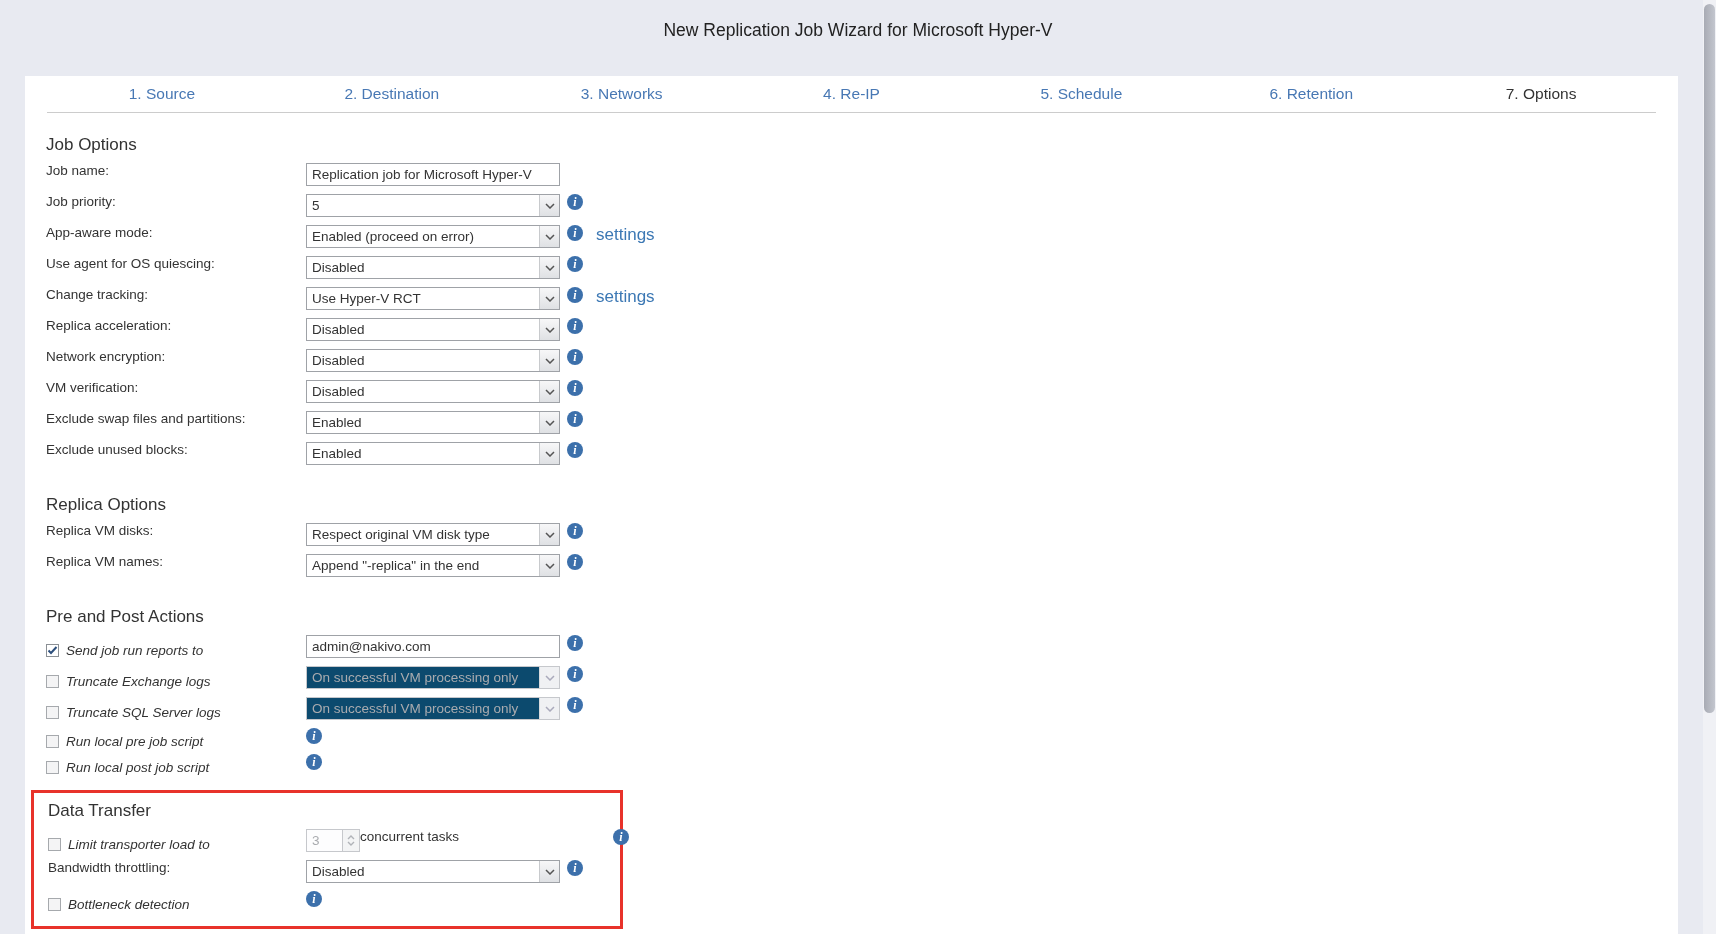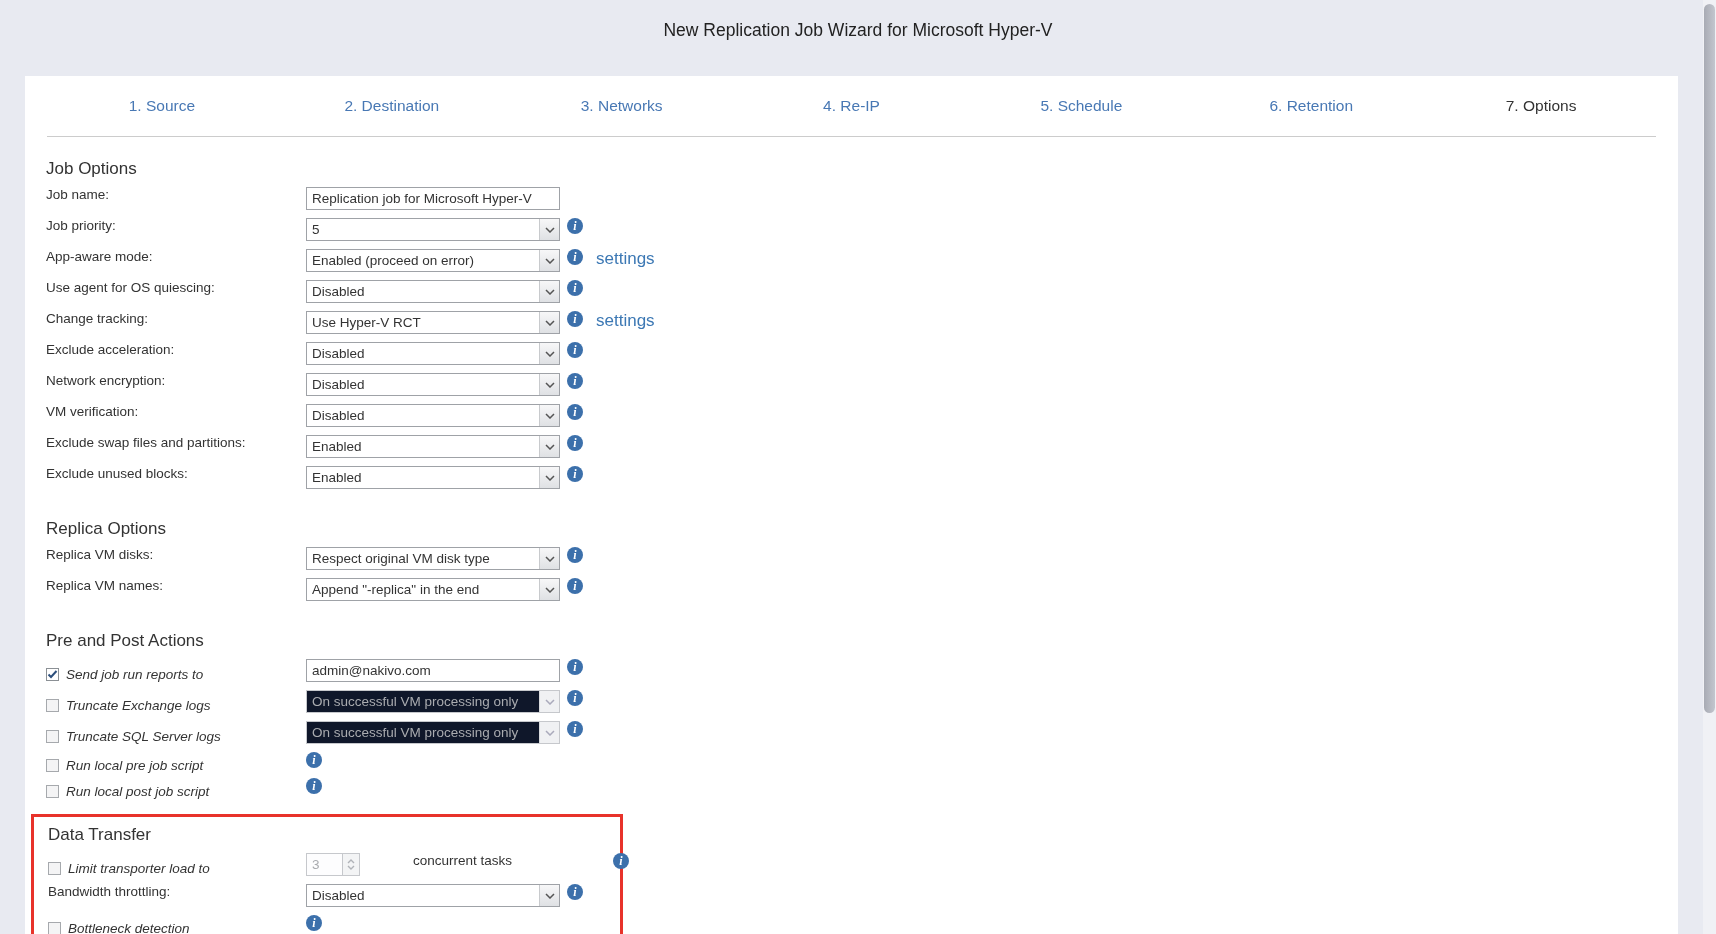--- a/index.html
+++ b/index.html
@@ -4,21 +4,21 @@
 <style>
   * { margin:0; padding:0; box-sizing:border-box; }
   html,body { width:1716px; height:934px; overflow:hidden; }
   body { background:#e8eaf1; font-family:"Liberation Sans", sans-serif; color:#333; position:relative; }
 
   .page-title { position:absolute; top:20px; left:0; width:1716px; text-align:center;
     font-size:17.5px; color:#222; }
 
   .panel { position:absolute; left:25px; top:76px; width:1653px; height:858px; background:#fff; }
 
-  .tabbar { display:flex; height:61px; margin:0 22px; border-bottom:1px solid #ccc; }
+  .tabbar { display:flex; height:37px; margin:0 22px; border-bottom:1px solid #ccc; }
   .tab { flex:1; display:flex; align-items:center; justify-content:center;
     font-size:15.5px; color:#4878b4; cursor:pointer; }
   .tab.active { color:#333; }
 
   .content { padding:0; }
   h2.section { font-size:17px; font-weight:400; color:#333; margin:22px 0 8px 21px; }
 
   .row { display:flex; height:31px; padding-left:21px; position:relative; font-size:13.5px; }
   .row-sm { height:26px; }
   .lbl { width:260px; color:#333; }
@@ -31,35 +31,35 @@
   .cb.checked svg { display:block; }
 
   .txt-input { width:254px; height:23px; border:1px solid #9fa2a7; background:#fff; font-size:13.5px;
     padding:0 5px; color:#333; font-family:"Liberation Sans", sans-serif; }
 
   .select { width:254px; height:23px; border:1px solid #9fa2a7; background:#fff; display:flex;
     align-items:center; cursor:pointer; }
   .select .val { flex:1; padding:0 5px; font-size:13.5px; color:#333; white-space:nowrap; overflow:hidden; }
   .select .arrow { width:20px; align-self:stretch; border-left:1px solid #c8cacd;
     background:linear-gradient(#f7f7f8,#dfe1e4); display:flex; align-items:center; justify-content:center; }
-  .select.disabled { border-color:#c6c8cc; background:#0f172a; }
+  .select.disabled { border-color:#c6c8cc; background:#0c4a6e; }
   .select.disabled .val { color:#a9abaf; }
   .select.disabled .arrow { background:#f0f1f3; border-left-color:#d8dadd; }
 
   .info { width:16px; height:16px; border-radius:50%; background:#3c70ab; color:#fff;
     display:flex; align-items:center; justify-content:center; margin-left:7px; flex:0 0 16px;
     font-family:"Liberation Serif", serif; font-size:12px; font-weight:bold; font-style:italic; cursor:pointer; }
   .link { color:#3c78b4; margin-left:13px; cursor:pointer; font-size:17px; }
 
   .spin-wrap { display:flex; }
   .spin-box { width:37px; height:23px; border:1px solid #c6c8cc; background:#fdfdfe; color:#a9abaf;
     font-size:13.5px; display:flex; align-items:center; padding-left:5px; }
   .spin-btns { width:17px; height:23px; border:1px solid #c6c8cc; border-left:none; background:#f3f4f5;
     display:flex; flex-direction:column; align-items:center; justify-content:center; gap:1px; }
-  .spin-suffix { margin-left:53px; }
+  .spin-suffix { }
 
   .red-box { border:3px solid #e8322a; margin:10px 0 0 6px; width:592px; padding-bottom:9px; }
   .red-box h2.section { margin:8px 0 8px 14px; }
   .red-box .row { padding-left:14px; }
   .red-box .lbl, .red-box .chk-group { width:258px; }
 
   .scrollbar { position:absolute; right:0; top:0; width:13px; height:934px; background:#f0f1f5; }
   .scroll-thumb { position:absolute; left:1px; top:4px; width:11px; height:709px; border-radius:6px;
     background:linear-gradient(90deg,#a8abb4,#c3c6ce); cursor:grab; }
 </style>
@@ -135,21 +135,21 @@
             <svg width="10" height="6">
               <path d="M1 1 L5 5 L9 1" stroke="#555" fill="none" stroke-width="1.5"></path>
             </svg>
           </span>
       </div>
       <span class="info">i</span>
       <span class="link">settings</span>
     </div>
 
     <div class="row">
-      <span class="lbl">Exclude acceleration:</span>
+      <span class="lbl">Replica acceleration:</span>
       <div class="select">
         <span class="val">Disabled</span>
         <span class="arrow">
             <svg width="10" height="6">
               <path d="M1 1 L5 5 L9 1" stroke="#555" fill="none" stroke-width="1.5"></path>
             </svg>
           </span>
       </div>
       <span class="info">i</span>
     </div>

